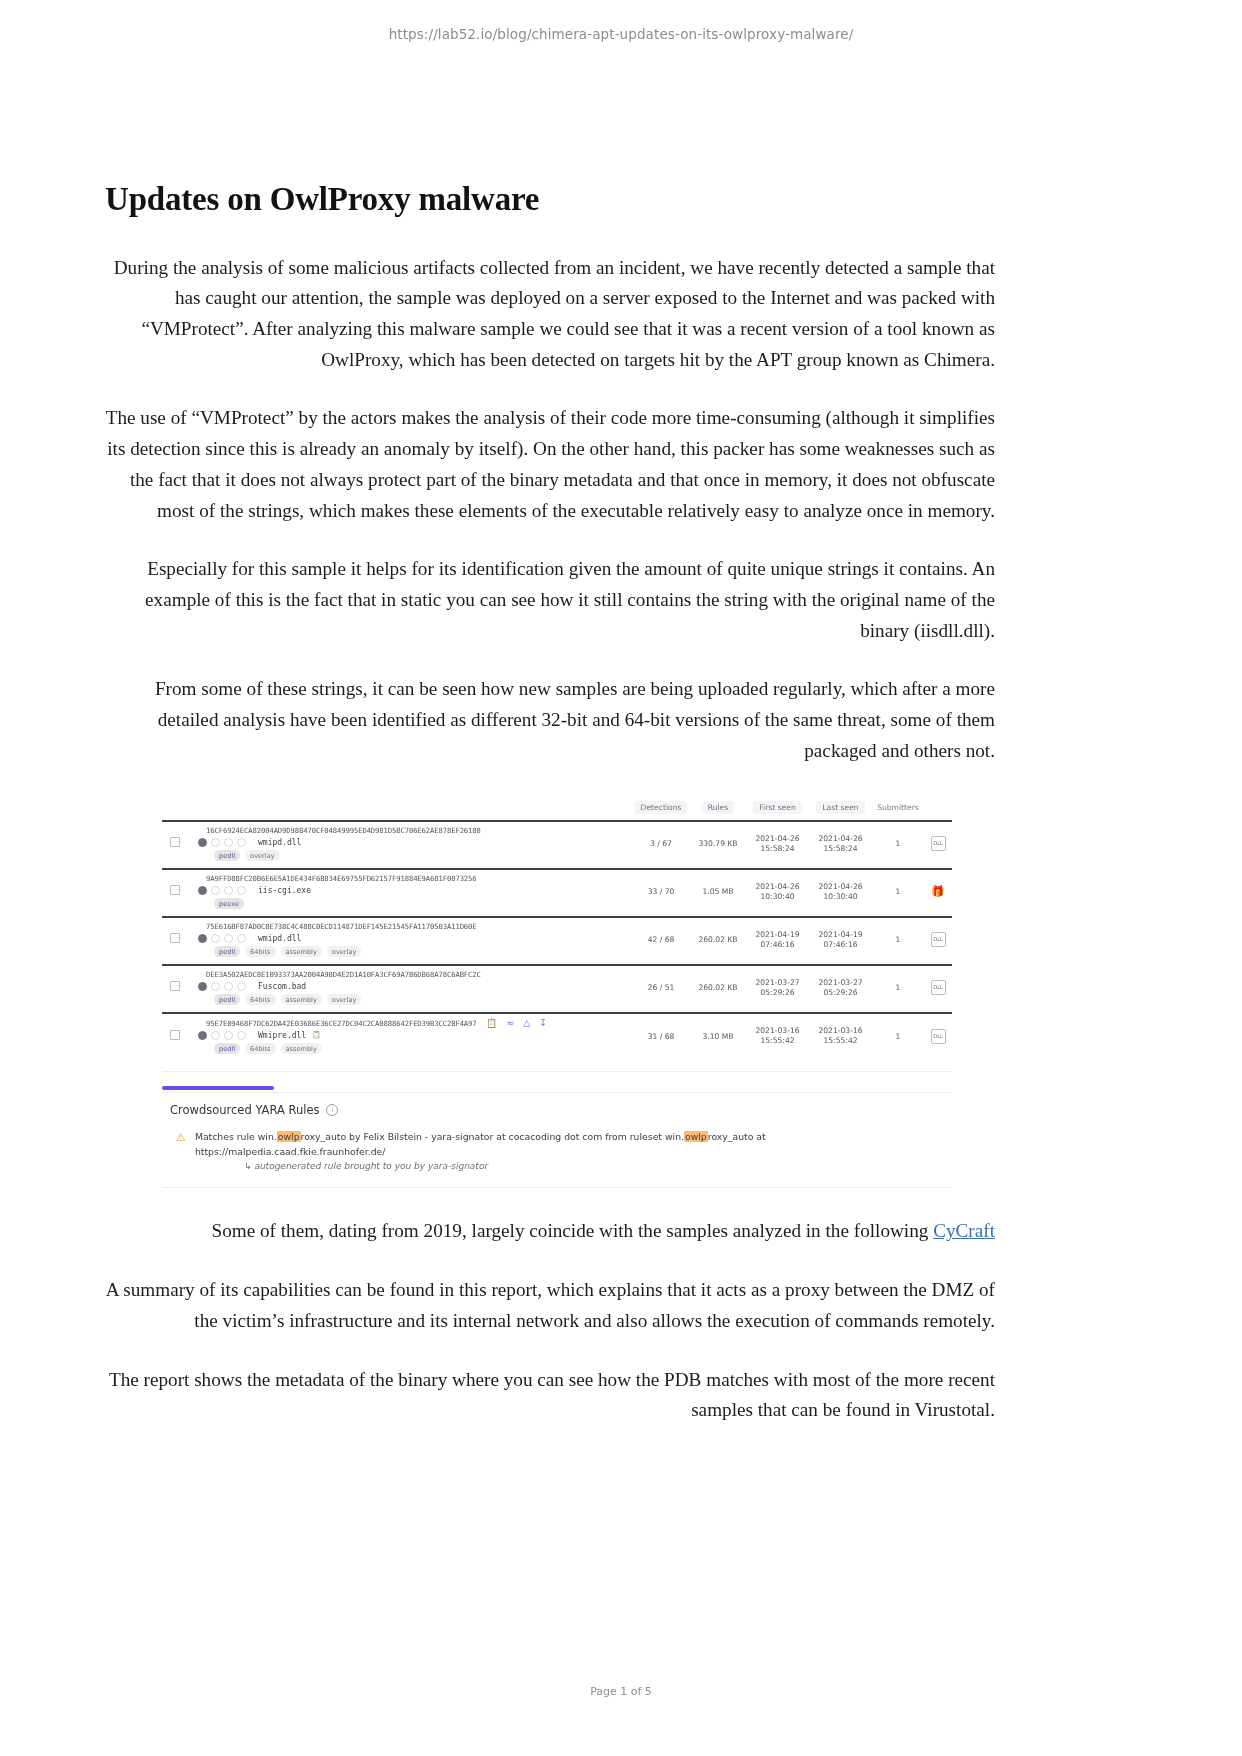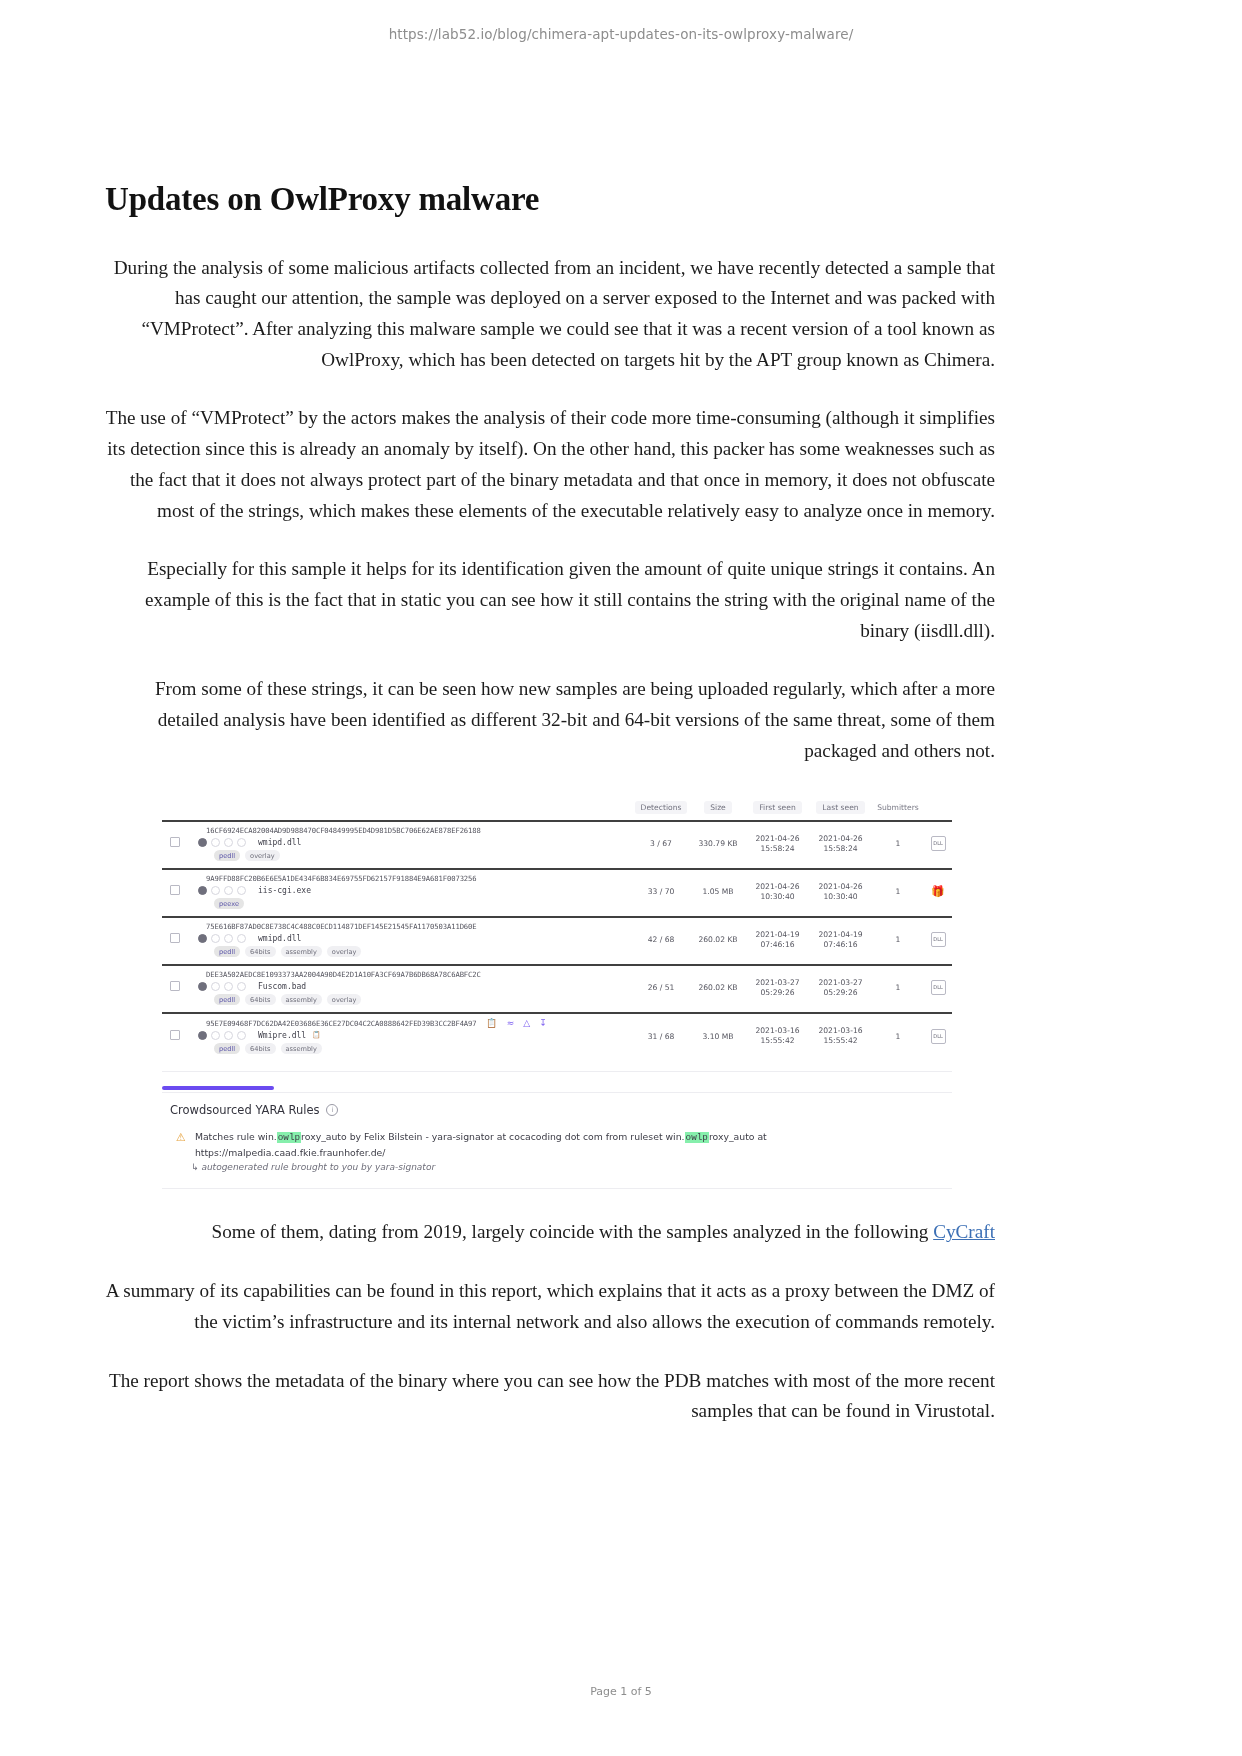--- a/index.html
+++ b/index.html
@@ -135,23 +135,23 @@
   }
   .info-circle {
     width:10px; height:10px; border-radius:50%; border:1px solid #9a9aa6;
     font-size:7px; line-height:10px; text-align:center; color:#9a9aa6;
     display:inline-block;
   }
   .vt-match {
     display:flex; gap:9px; margin-left:14px; font-size:9.3px; line-height:15px; color:#3c3c46;
   }
   .warn-tri { color:#e6a23c; font-size:11px; flex:none; margin-top:1px; }
-  .hl { background:#86efac; padding:0 1px;font-family:Liberation Mono, monospace; }
+  .hl { background:#fdba74; padding:0 1px; }
   .vt-auto {
-    margin-left:29px; margin-top:2px; font-size:9px; font-style:italic; color:#6e6e7a;
+    margin-left:82px; margin-top:2px; font-size:9px; font-style:italic; color:#6e6e7a;
   }
   .vt-bottom-line { border-top:1px solid #ededf1; margin-top:16px; }
 
   .footer {
     position:absolute; bottom:58px; left:0; width:1242px;
     text-align:center; font-family:"DejaVu Sans", sans-serif;
     font-size:11px; color:#8d8d8d;
   }
 </style>
 </head>
@@ -171,21 +171,21 @@
     <p class="body-par">Especially for this sample it helps for its identification given the amount of quite unique strings it contains. An example of this is the fact that in static you can see how it still contains the string with the original name of the binary (iisdll.dll).</p>
     <p class="body-par">From some of these strings, it can be seen how new samples are being uploaded regularly, which after a more detailed analysis have been identified as different 32-bit and 64-bit versions of the same threat, some of them packaged and others not.</p>
 
     <div class="vt-shot">
 
       <table class="vt-table">
         <thead>
           <tr class="vt-head">
             <th class="blank"></th>
             <th class="c-det"><span class="pill">Detections</span></th>
-            <th class="c-size"><span class="pill">Size</span></th>
+            <th class="c-size"><span class="pill">Rules</span></th>
             <th class="c-first"><span class="pill">First seen</span></th>
             <th class="c-last"><span class="pill">Last seen</span></th>
             <th class="c-sub"><span>Submitters</span></th>
             <th class="c-ico"></th>
           </tr>
         </thead>
         <tbody>
 
           <tr class="vt-row">
             <td class="main">

